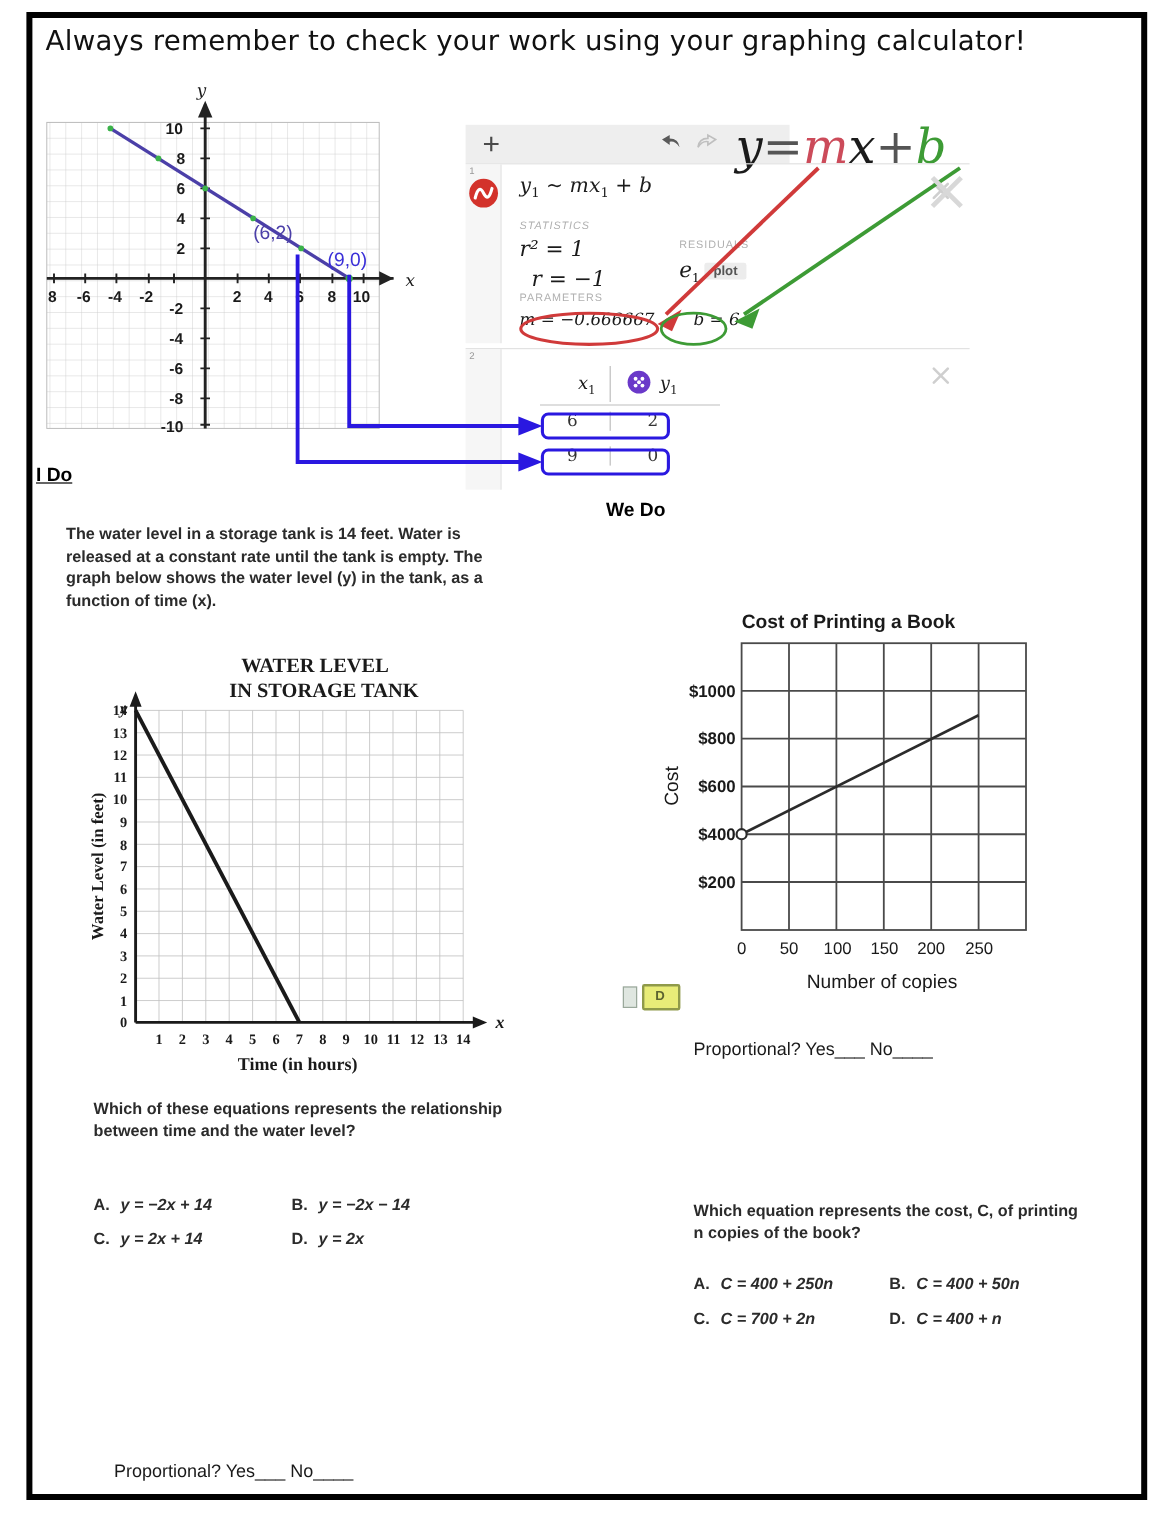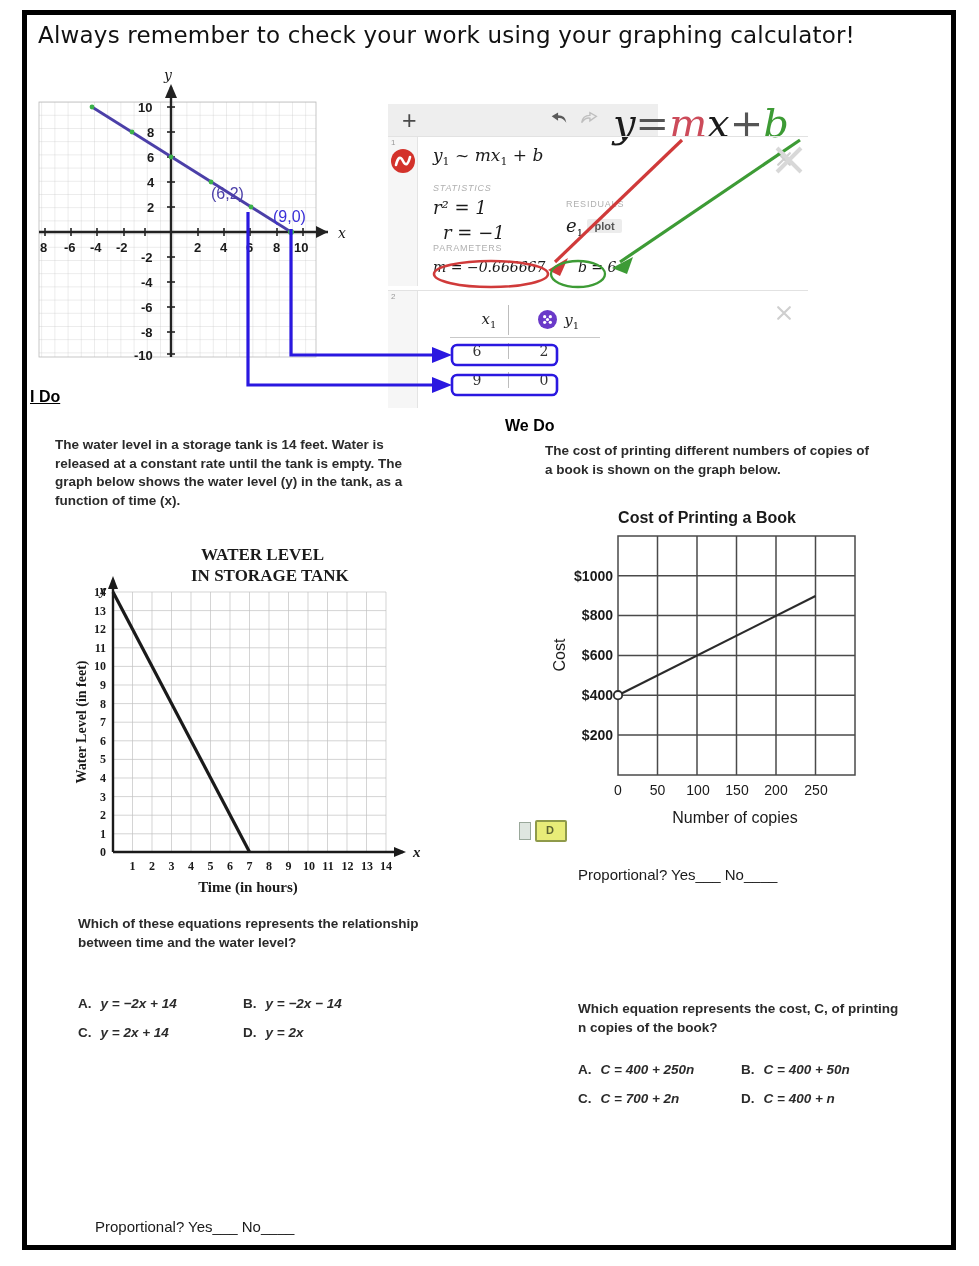--- a/index.html
+++ b/index.html
@@ -238,21 +238,21 @@
         <svg viewBox="0 0 24 24" width="20" height="20">
             <path d="M5 5 L19 19 M19 5 L5 19" stroke="#cfcfcf" stroke-width="2.6" stroke-linecap="round"></path>
           </svg>
       </div>
       <div class="dtable">
         <div style="display:flex;align-items:center;">
           <div style="width:62px;text-align:center">
             <span class="dth"><span>x</span><sub>1</sub></span>
           </div>
           <div style="width:1px;height:30px;background:#bdbdbd"></div>
-          <div style="width:70px;text-align:right">
+          <div style="width:70px;text-align:center">
             <span class="dotsicon">
               <svg viewBox="0 0 20 20" width="19" height="19">
                   <circle cx="7" cy="7" r="1.7" fill="#fff"></circle>
                   <circle cx="13" cy="7" r="1.7" fill="#fff"></circle>
                   <circle cx="7" cy="13" r="1.7" fill="#fff"></circle>
                   <circle cx="13" cy="13" r="1.7" fill="#fff"></circle>
                   <circle cx="10" cy="10" r="1.7" fill="#fff"></circle>
                 </svg>
             </span>
             <span class="dth" style="margin-left:3px"><span>y</span><sub>1</sub></span>
@@ -406,21 +406,20 @@
       <div class="choice">
         <span class="ltr">D.</span>
         <span class="eq">y = 2x</span>
       </div>
     </div>
   </div>
 
   <div class="prop-line prop-left">Proportional? Yes___  No____</div>
 
   <div class="sec-label wedo-label">We Do</div>
-  <div class="wedo-text prose">The cost of printing different numbers of copies of a book is shown on the graph below.</div>
 
   <div class="wedo-chart">
     <svg width="350" height="340" viewBox="0 0 350 340">
       <text x="172" y="20" font-family="Liberation Sans, sans-serif" font-size="16" font-weight="bold" fill="#1a1a1a" text-anchor="middle">Cost of Printing a Book</text>
 
       <g stroke="#4a4a4a" stroke-width="1.5" fill="none">
         <rect x="83" y="33" width="237" height="239"></rect>
         <line x1="122.5" y1="33" x2="122.5" y2="272"></line>
         <line x1="162" y1="33" x2="162" y2="272"></line>
         <line x1="201.5" y1="33" x2="201.5" y2="272"></line>

